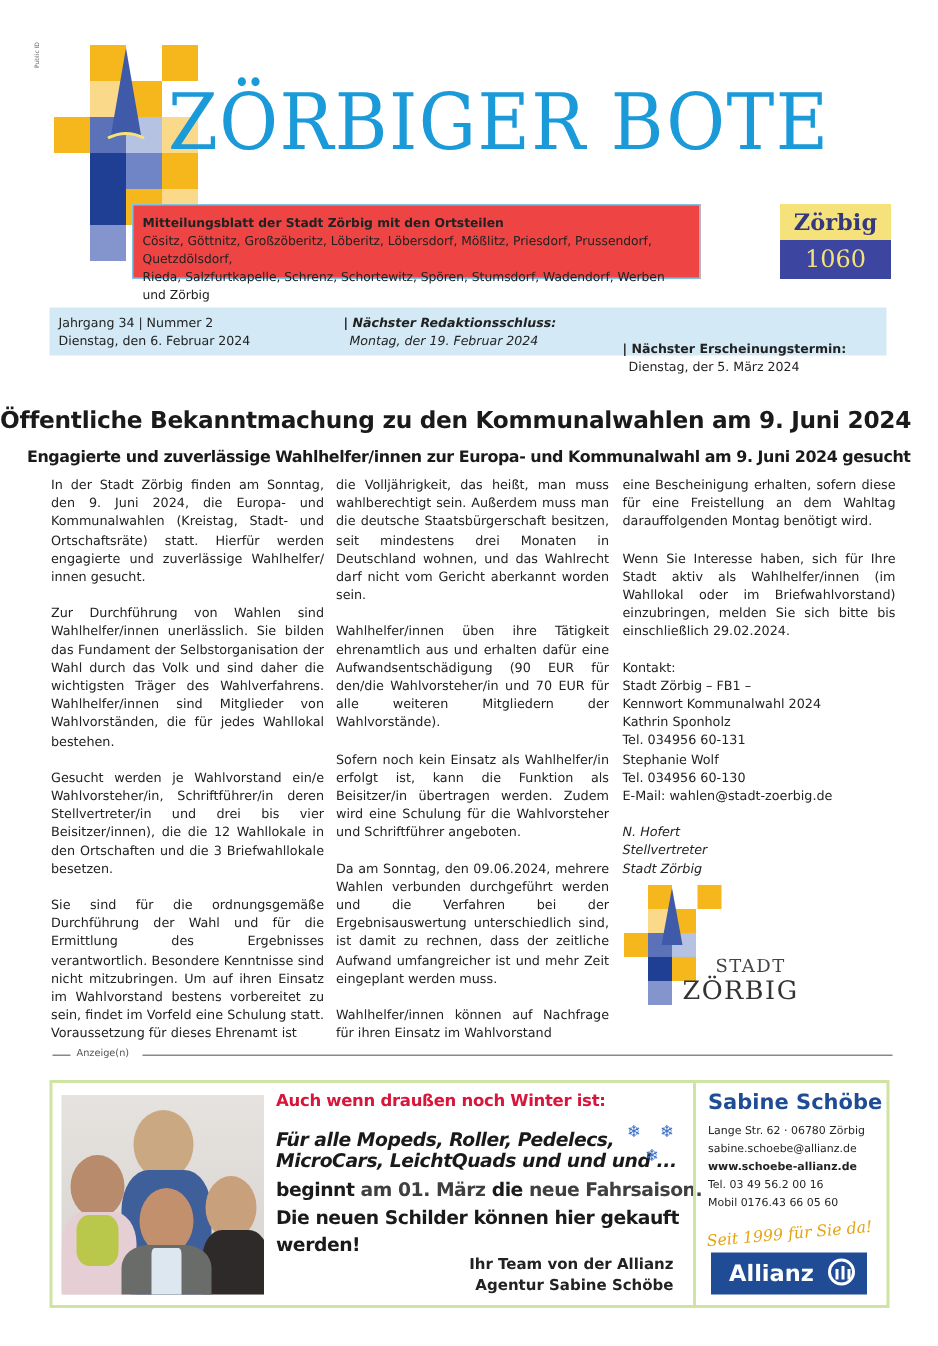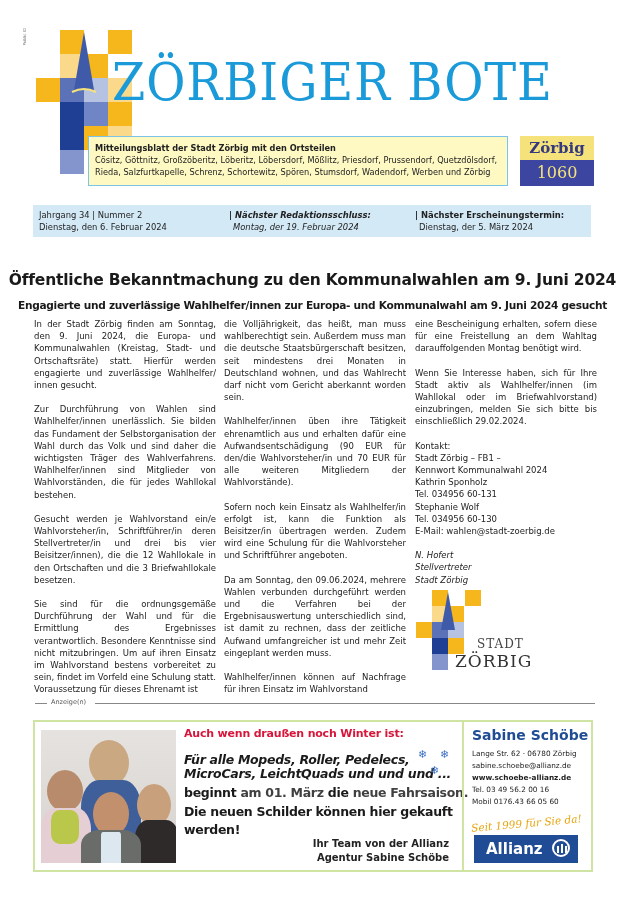--- a/index.html
+++ b/index.html
@@ -7,36 +7,36 @@
     body { position: relative; font-family: "DejaVu Sans", sans-serif; color: #222; }
 
     .vert-tag { position: absolute; left: 22px; top: 28px; font-size: 4px; color: #666; writing-mode: vertical-rl; transform: rotate(180deg); }
 
     
     .mosaic { position: absolute; left: 30px; top: 30px; width: 90px; height: 160px; }
     .mosaic .sq { position: absolute; width: 24px; height: 24px; }
 
     .title { position: absolute; left: 112px; top: 52px; font-family: "DejaVu Serif", serif; font-size: 52px; color: #1a9ad8; letter-spacing: 1px; white-space: nowrap; transform: scaleX(0.92); transform-origin: left top; }
 
-    .subbox { position: absolute; left: 88px; top: 136px; width: 420px; height: 50px; border: 1px solid #7cc4e6; background: #fef9c3; padding: 5px 6px; font-size: 8.2px; line-height: 12px; }
+    .subbox { position: absolute; left: 88px; top: 136px; width: 379px; height: 50px; border: 1px solid #7cc4e6; background: #ef4444; padding: 5px 6px; font-size: 8.2px; line-height: 12px; }
     .subbox .lead { font-weight: bold; }
 
     .badge { position: absolute; left: 520px; top: 136px; width: 74px; height: 50px; }
     .badge .top { height: 24px; background: #f6e27a; color: #34397f; font-family: "DejaVu Serif", serif; font-weight: bold; font-size: 15px; text-align: center; line-height: 24px; }
     .badge .bot { height: 26px; background: #3c46a0; color: #f6e27a; font-family: "DejaVu Serif", serif; font-size: 16px; text-align: center; line-height: 26px; }
 
     .infobar { position: absolute; left: 33px; top: 205px; width: 558px; height: 32px; background: #d3e9f6; font-size: 8.4px; line-height: 12px; padding: 4px 6px; display: flex; }
     .infobar .col { flex: 0 0 auto; }
     .infobar .c1 { width: 190px; }
     .infobar .c2 { width: 186px; font-style: italic; }
-    .infobar .c3 { width: 170px; }
+    .infobar .c3 { width: 170px; margin-top: 17px; }
     .infobar b { font-weight: bold; }
     .infobar .ind { padding-left: 4px; }
 
-    .headline { position: absolute; left: 0; width: 625px; top: 271px; text-align: center; font-size: 15.5px; font-weight: bold; color: #1a1a1a; letter-spacing: -0.2px; }
+    .headline { position: absolute; left: 0; width: 625px; top: 271px; text-align: left; font-size: 15.5px; font-weight: bold; color: #1a1a1a; letter-spacing: -0.2px; }
     .subhead { position: absolute; left: 0; width: 625px; top: 299px; text-align: center; font-size: 10.6px; font-weight: bold; color: #1a1a1a; letter-spacing: -0.3px; }
 
     .col-text { position: absolute; top: 318px; width: 182px; font-size: 8.5px; line-height: 12.2px; text-align: justify; hyphens: manual; color: #222; }
     .col-text p { margin-bottom: 12px; }
     .col1 { left: 34px; }
     .col2 { left: 224px; }
     .col3 { left: 415px; text-align: left; }
     .col3 .j { text-align: justify; }
     .col3 .sig { font-style: italic; }
 

